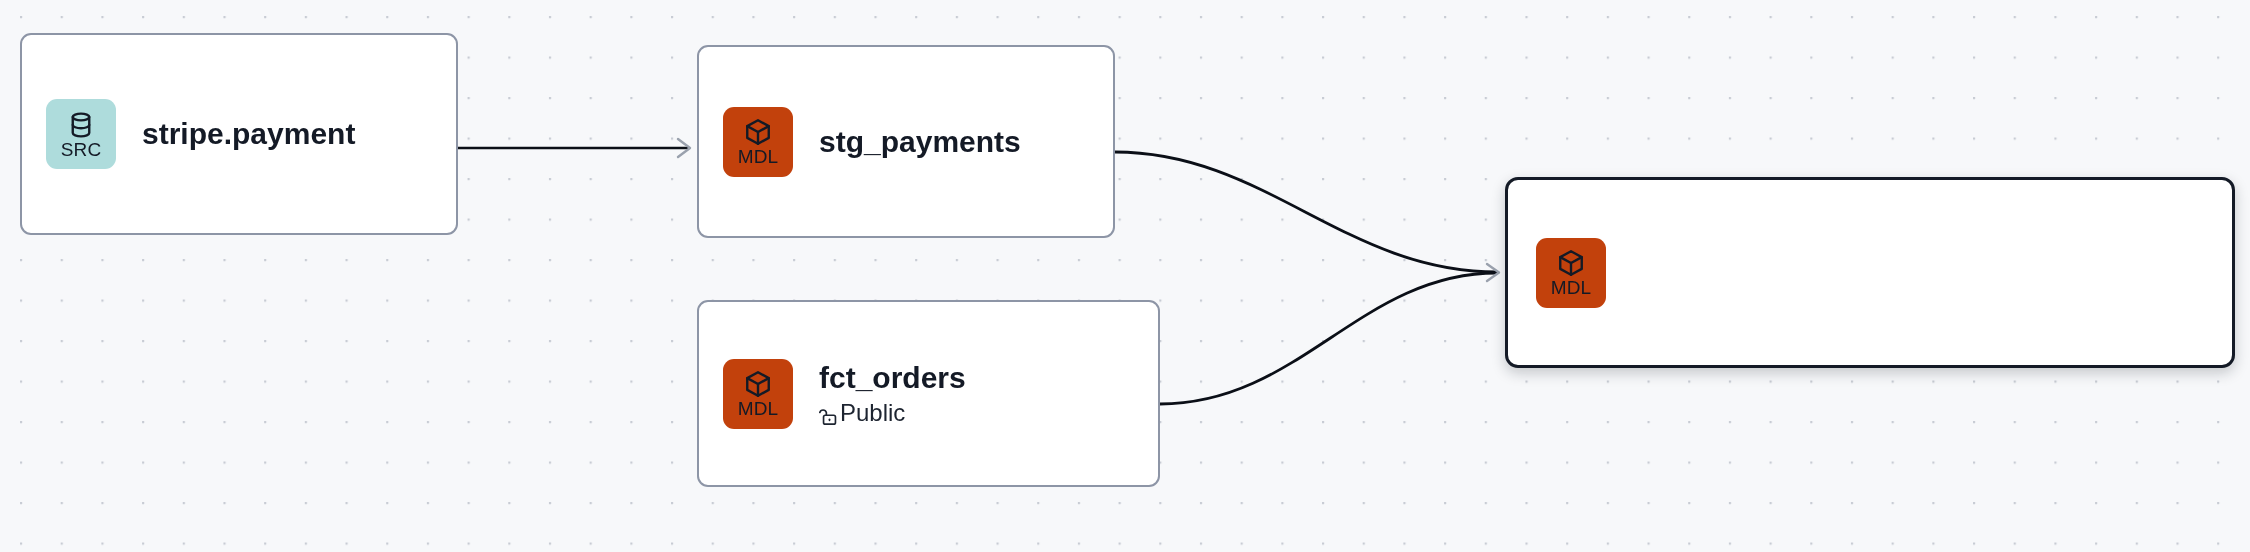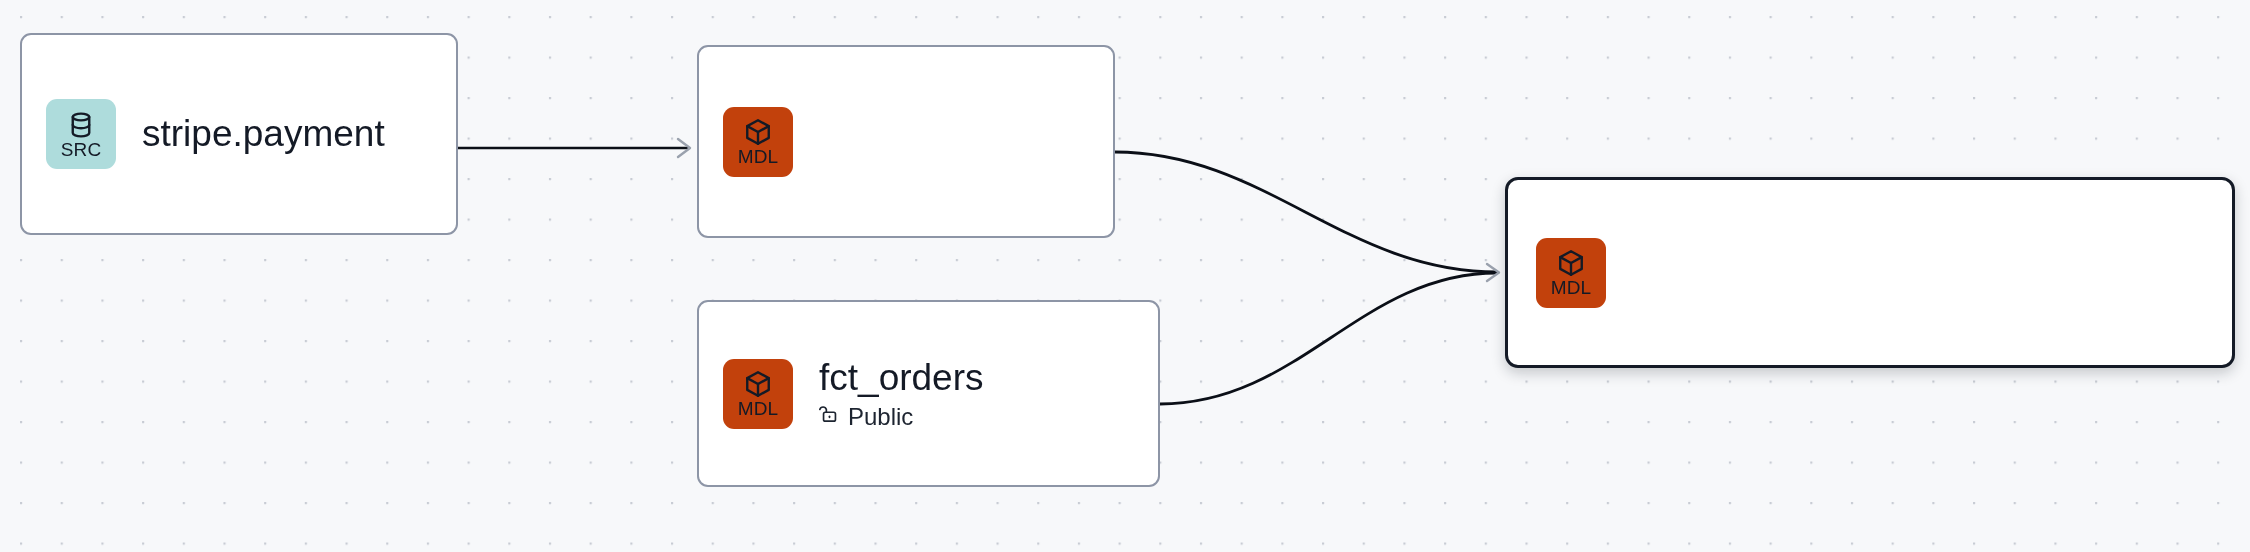--- a/index.html
+++ b/index.html
@@ -69,30 +69,30 @@
   }
 
   .node-body {
     display: flex;
     flex-direction: column;
     justify-content: center;
     margin-left: 26px;
     min-width: 0;
   }
   .node-title {
-    font-size: 37px;
-    font-weight: 400;
+    font-size: 30px;
+    font-weight: 700;
     color: #141a26;
     line-height: 1.18;
     white-space: nowrap;
   }
   .node-sub {
     display: flex;
-    align-items: flex-start;
-    gap: 8px;
+    align-items: flex-end;
+    gap: 0;
     margin-top: 4px;
     font-size: 24px;
     color: #1d2430;
     line-height: 1.18;
     white-space: nowrap;
   }
   .sub-icon { display: block; line-height: 0; }
 
   
   #node-stripe-payment   { left: 20px;   top: 33px;  width: 438px; height: 202px; padding-left: 24px; }
@@ -143,20 +143,23 @@
     <div class="badge mdl">
       <span class="badge-icon">
         <svg width="30" height="30" viewBox="0 0 24 24" fill="none" stroke="#141a26" stroke-width="1.9" stroke-linecap="round" stroke-linejoin="round">
           <path d="M12 2.6 L 20.6 7.3 L 20.6 16.7 L 12 21.4 L 3.4 16.7 L 3.4 7.3 Z"></path>
           <path d="M3.4 7.3 L 12 12 L 20.6 7.3"></path>
           <path d="M12 12 L 12 21.4"></path>
         </svg>
       </span>
       <span class="badge-text">MDL</span>
     </div>
+    <div class="node-body">
+      <div class="node-title">stg_payments</div>
+    </div>
   </div>
 
   <div class="node" id="node-fct-orders">
     <div class="badge mdl">
       <span class="badge-icon">
         <svg width="30" height="30" viewBox="0 0 24 24" fill="none" stroke="#141a26" stroke-width="1.9" stroke-linecap="round" stroke-linejoin="round">
           <path d="M12 2.6 L 20.6 7.3 L 20.6 16.7 L 12 21.4 L 3.4 16.7 L 3.4 7.3 Z"></path>
           <path d="M3.4 7.3 L 12 12 L 20.6 7.3"></path>
           <path d="M12 12 L 12 21.4"></path>
         </svg>

